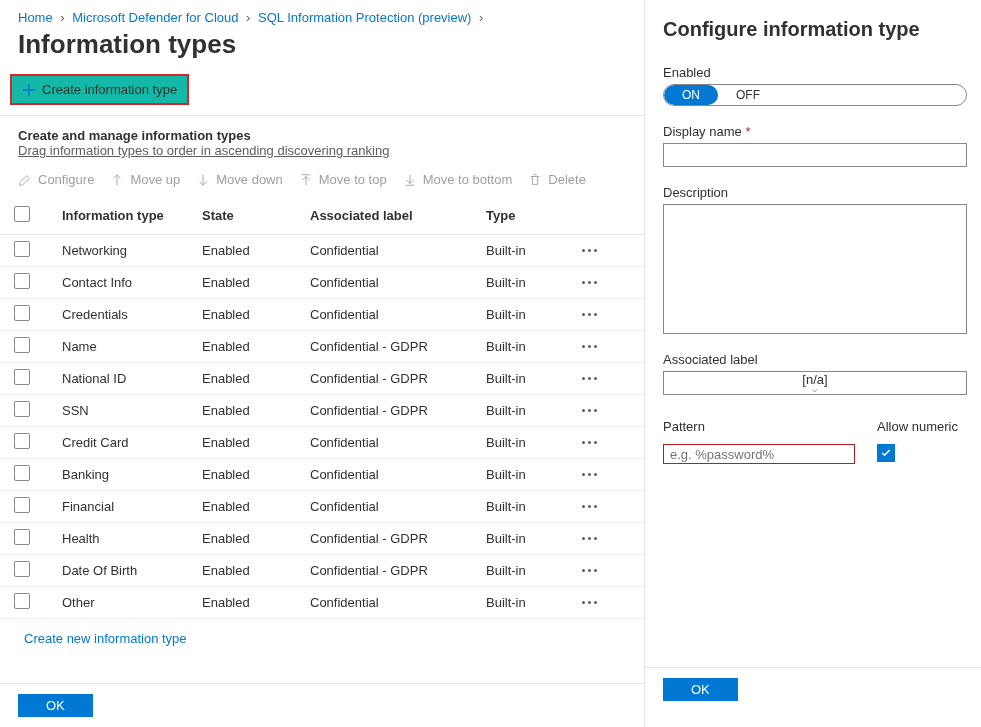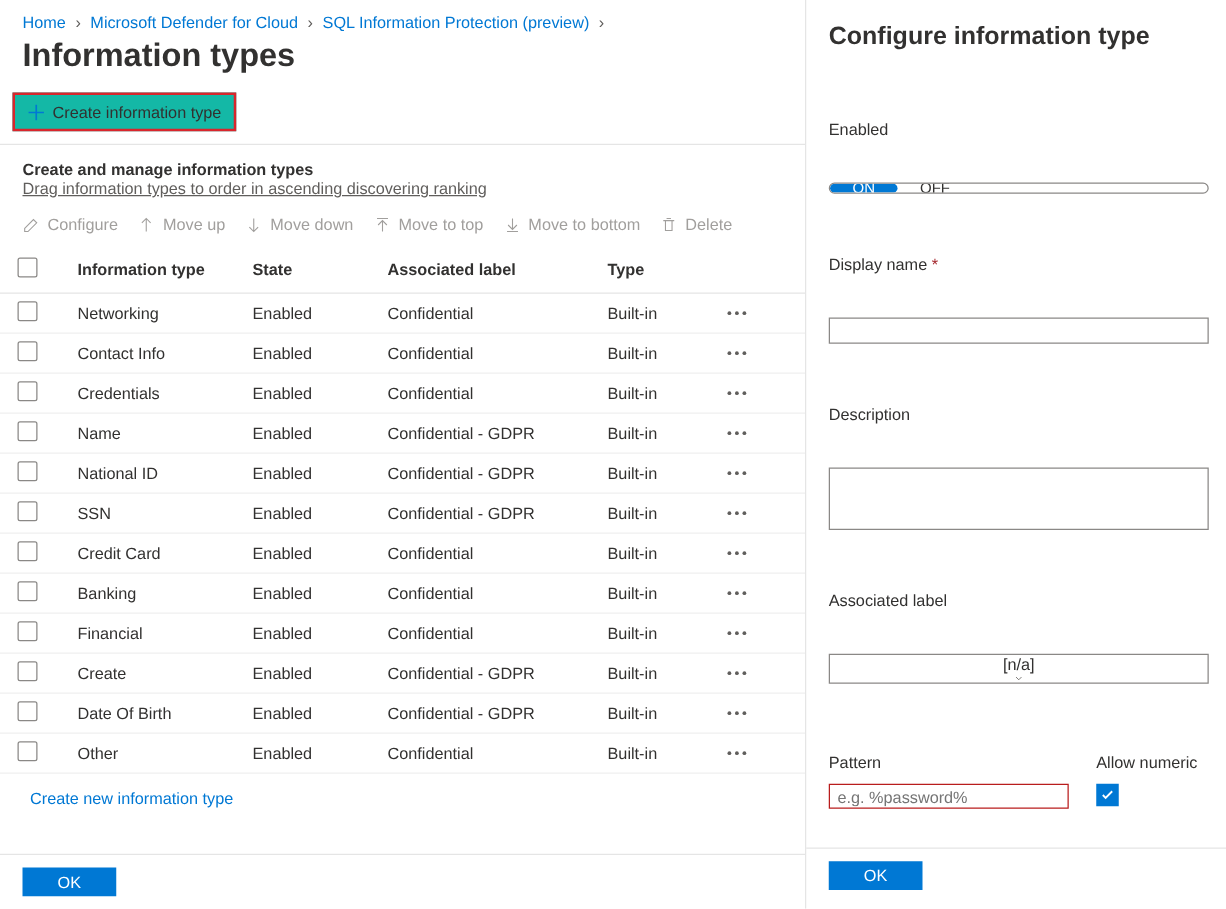--- a/index.html
+++ b/index.html
@@ -1,19 +1,19 @@
 <!DOCTYPE html>
 <html><head>
 <meta charset="utf-8">
 <style>
   * { box-sizing: border-box; }
   html, body { margin: 0; padding: 0; font-family: "Segoe UI", Arial, sans-serif; font-size: 13px; color: #323130; background: #fff; }
   .app { display: flex; width: 981px; height: 727px; }
   .left-pane { width: 645px; border-right: 1px solid #e5e5e5; display: flex; flex-direction: column; }
-  .right-pane { flex: 1; padding: 10px 14px 5px 18px; display: flex; flex-direction: column; gap: 31px; }
+  .right-pane { flex: 1; padding: 10px 14px 16px 18px; display: flex; flex-direction: column; }
 
   .breadcrumb { padding: 10px 18px 0 18px; font-size: 13px; color: #605e5c; }
   .breadcrumb a { color: #0078d4; text-decoration: none; }
   .breadcrumb .chev { color: #605e5c; padding: 0 4px; }
 
   .page-title { font-size: 26px; font-weight: 600; padding: 4px 18px 14px 18px; }
 
   .toolbar-top { padding: 0 0 10px 10px; }
   .create-btn {
     display: inline-flex; align-items: center; gap: 6px;
@@ -250,21 +250,21 @@
             <span>Confidential</span>
             <span>Built-in</span>
             <span class="more">
               <span></span>
               <span></span>
               <span></span>
             </span>
           </div>
           <div class="grid-row">
             <span><span class="chk"></span></span>
-            <span>Create</span>
+            <span>Health</span>
             <span>Enabled</span>
             <span>Confidential - GDPR</span>
             <span>Built-in</span>
             <span class="more">
               <span></span>
               <span></span>
               <span></span>
             </span>
           </div>
           <div class="grid-row">

